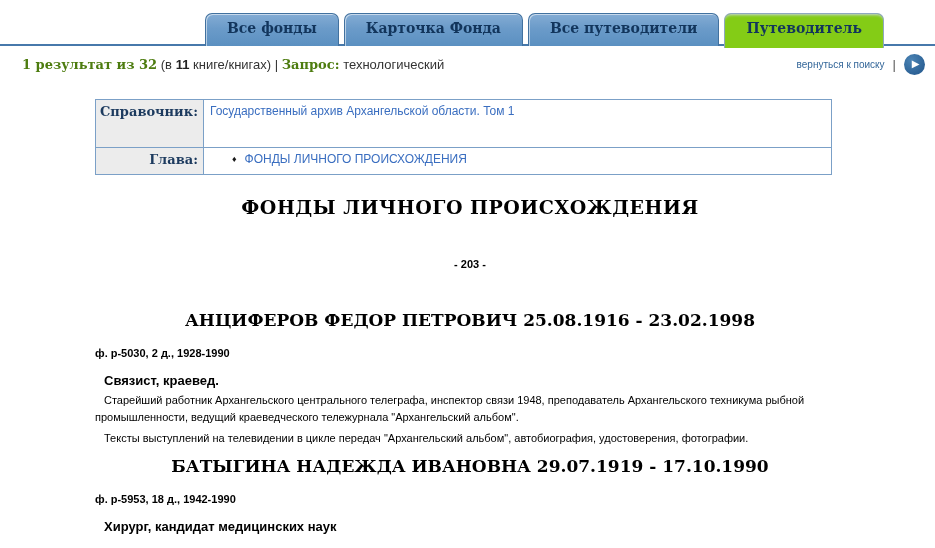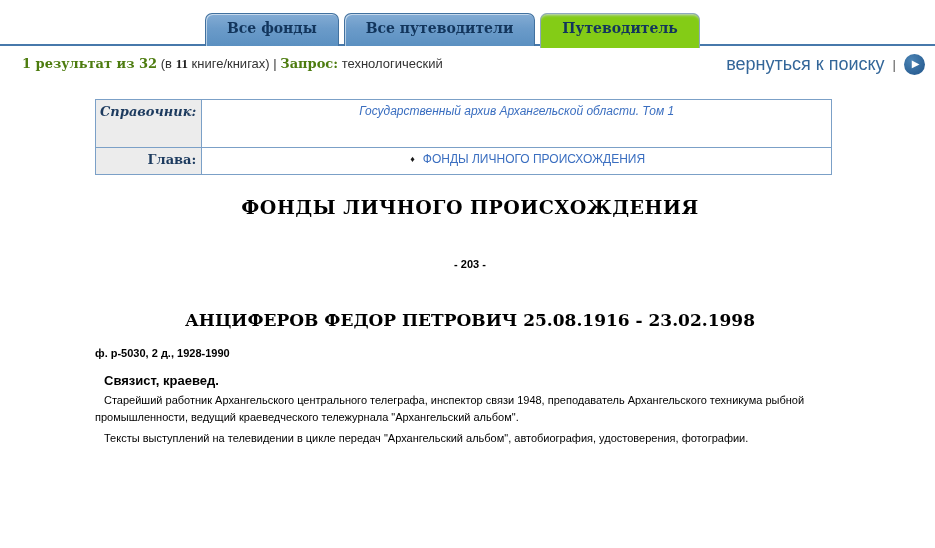--- a/index.html
+++ b/index.html
@@ -18,38 +18,38 @@
          font-size:14px; color:#12355c; white-space:nowrap; }
   .tab.active { background:#84cc16; border:1px solid #8fa8bf; border-bottom:none;
                 height:35px; z-index:2; position:relative;
                 box-shadow:inset 0 3px 3px -2px #c9d4de; }
 
   
   .results { display:flex; justify-content:space-between; align-items:center;
              padding:0 10px 0 22px; margin-top:7px; height:22px; }
   .results-left { font-size:13px; color:#333; white-space:nowrap; }
   .blue-serif { font-family:"DejaVu Serif","Liberation Serif",serif; font-weight:bold; color:#4d7c0f; }
-  .bold-dark { font-weight:bold; color:#222;font-family:Liberation Serif, serif; }
+  .bold-dark { font-weight:bold; color:#222; }
   .results-right { display:flex; align-items:center; gap:8px; white-space:nowrap; }
-  .back-link { color:#336699; font-size:18px; cursor:pointer; }
+  .back-link { color:#336699; font-size:10px; cursor:pointer; }
   .back-sep { color:#555; font-size:13px; }
   .go-btn { width:21px; height:21px; border-radius:50%; cursor:pointer;
             background:radial-gradient(circle at 35% 30%, #4a83b4, #2d6296 70%);
             display:flex; align-items:center; justify-content:center; }
   .go-btn .tri { color:#fff; font-size:10px; line-height:1; margin-left:2px; }
 
   
   table.info { border-collapse:collapse; margin:24px 0 0 95px; width:737px;
                border:1px solid #7ba0c7; }
   table.info td { border:1px solid #7ba0c7; vertical-align:top; }
   td.lbl { width:101px; background:#ececec; text-align:right; padding:4px 5px 4px 4px;
            font-family:"DejaVu Serif","Liberation Serif",serif; font-weight:bold;
            font-size:13px; color:#1c3a5e; }
-  td.val { background:#fff; padding:4px 6px; font-size:12px;text-align:center; }
-  tr.r1 td { height:48px;font-style:italic; }
+  td.val { background:#fff; padding:4px 6px; font-size:12px; }
+  tr.r1 td { height:48px; }
   tr.r2 td { height:27px; }
   a.blue-link { color:#3a6ec0; text-decoration:none; cursor:pointer; }
   .bullet { color:#1a1a1a; font-size:9px; margin:0 8px 0 22px; vertical-align:1px; }
 
   
   .doc { padding:0 90px 0 95px; color:#000; }
   .doc-title { text-align:center; font-family:"DejaVu Serif","Liberation Serif",serif;
                font-weight:bold; font-size:19px; margin-top:21px; letter-spacing:.5px; }
   .page-num { text-align:center; font-weight:bold; font-size:11px; margin-top:40px; }
   .entry-heading { text-align:center; font-family:"DejaVu Serif","Liberation Serif",serif;
@@ -60,20 +60,21 @@
   .occupation { font-weight:bold; font-size:13px; margin-top:14px; text-indent:9px; }
   .para { font-size:11px; line-height:17px; margin-top:4px; text-indent:9px; }
 </style>
 </head>
 <body>
 
 <div class="tabbar">
   <div class="tabbar-line"></div>
   <div class="tabs">
     <div class="tab">Все фонды</div>
+    <div class="tab">Карточка Фонда</div>
     <div class="tab">Все путеводители</div>
     <div class="tab active">Путеводитель</div>
   </div>
 </div>
 
 <div class="results">
   <div class="results-left">
     <span class="blue-serif">1 результат из 32</span>
     <span>(в</span>
     <span class="bold-dark">11</span>
@@ -112,13 +113,19 @@
   <div class="page-num">- 203 -</div>
 
   <div>
     <div class="entry-heading h1st">АНЦИФЕРОВ ФЕДОР ПЕТРОВИЧ 25.08.1916 - 23.02.1998</div>
     <div class="fond">ф. р-5030, 2 д., 1928-1990</div>
     <div class="occupation">Связист, краевед.</div>
     <div class="para">Старейший работник Архангельского центрального телеграфа, инспектор связи 1948, преподаватель Архангельского техникума рыбной промышленности, ведущий краеведческого тележурнала "Архангельский альбом".</div>
     <div class="para">Тексты выступлений на телевидении в цикле передач "Архангельский альбом", автобиография, удостоверения, фотографии.</div>
   </div>
 
+  <div>
+    <div class="entry-heading h2nd">БАТЫГИНА НАДЕЖДА ИВАНОВНА 29.07.1919 - 17.10.1990</div>
+    <div class="fond">ф. р-5953, 18 д., 1942-1990</div>
+    <div class="occupation">Хирург, кандидат медицинских наук</div>
+
+  </div>
 </div>
 
 </body></html>

